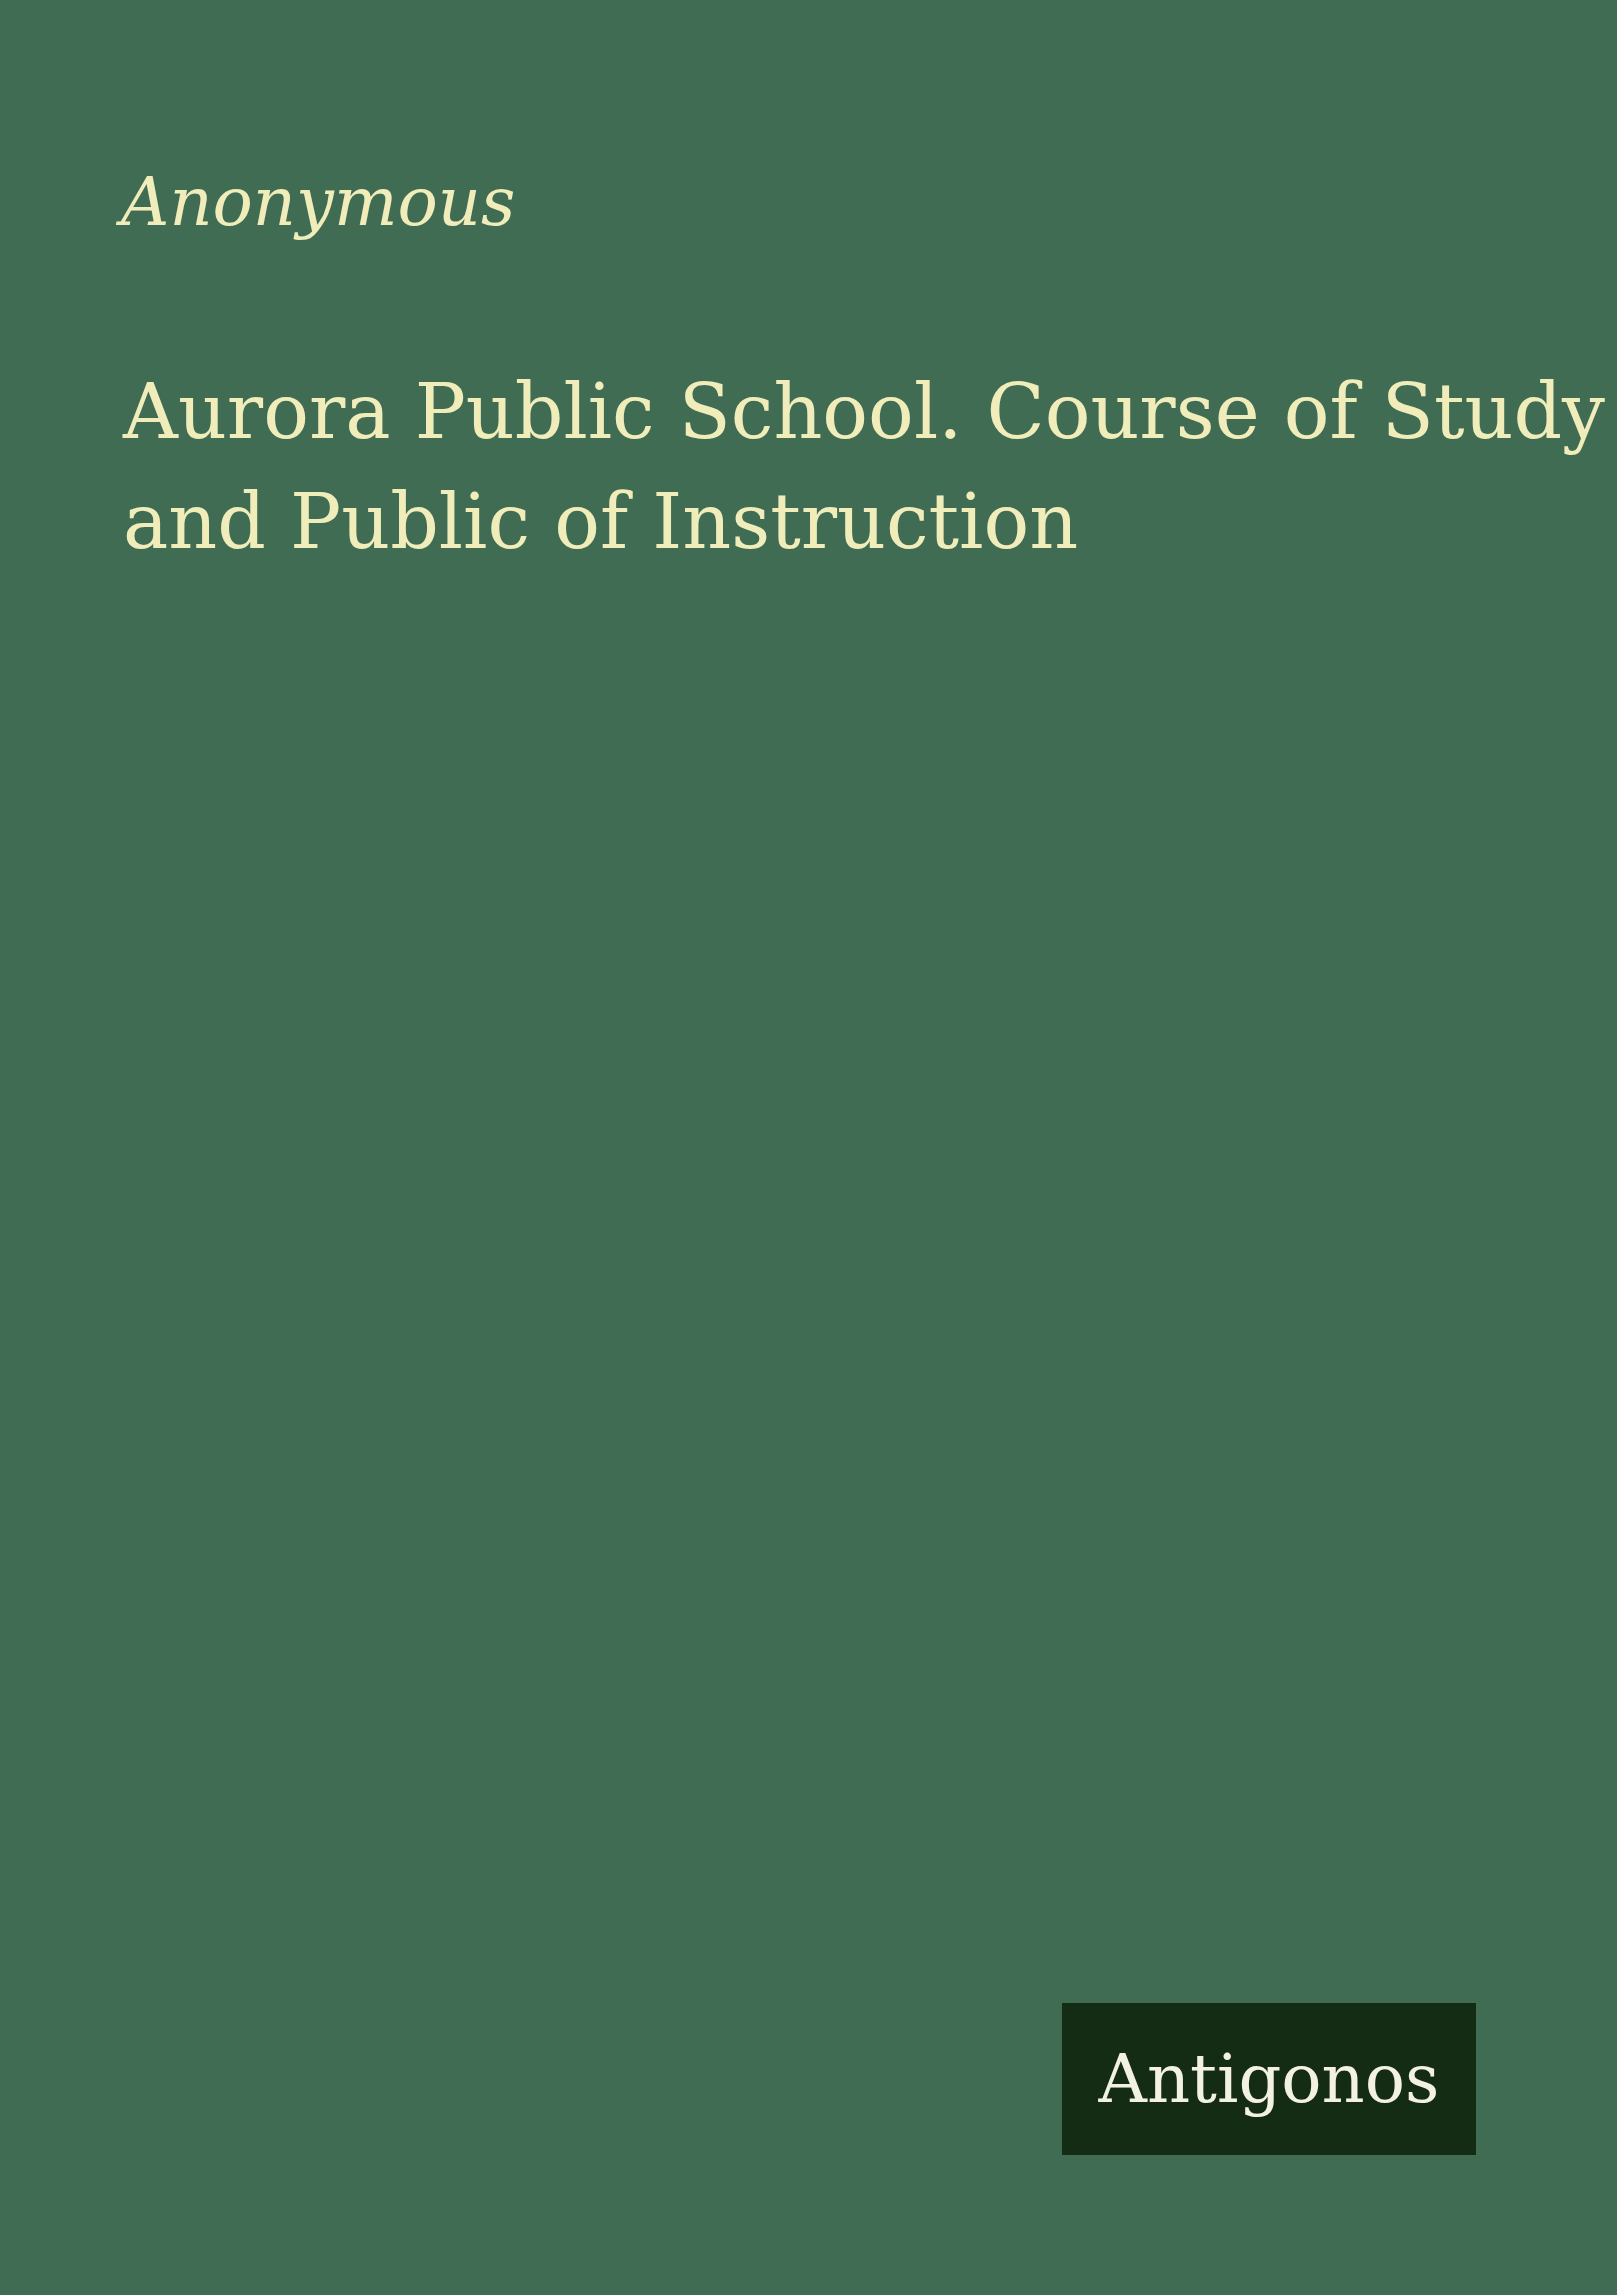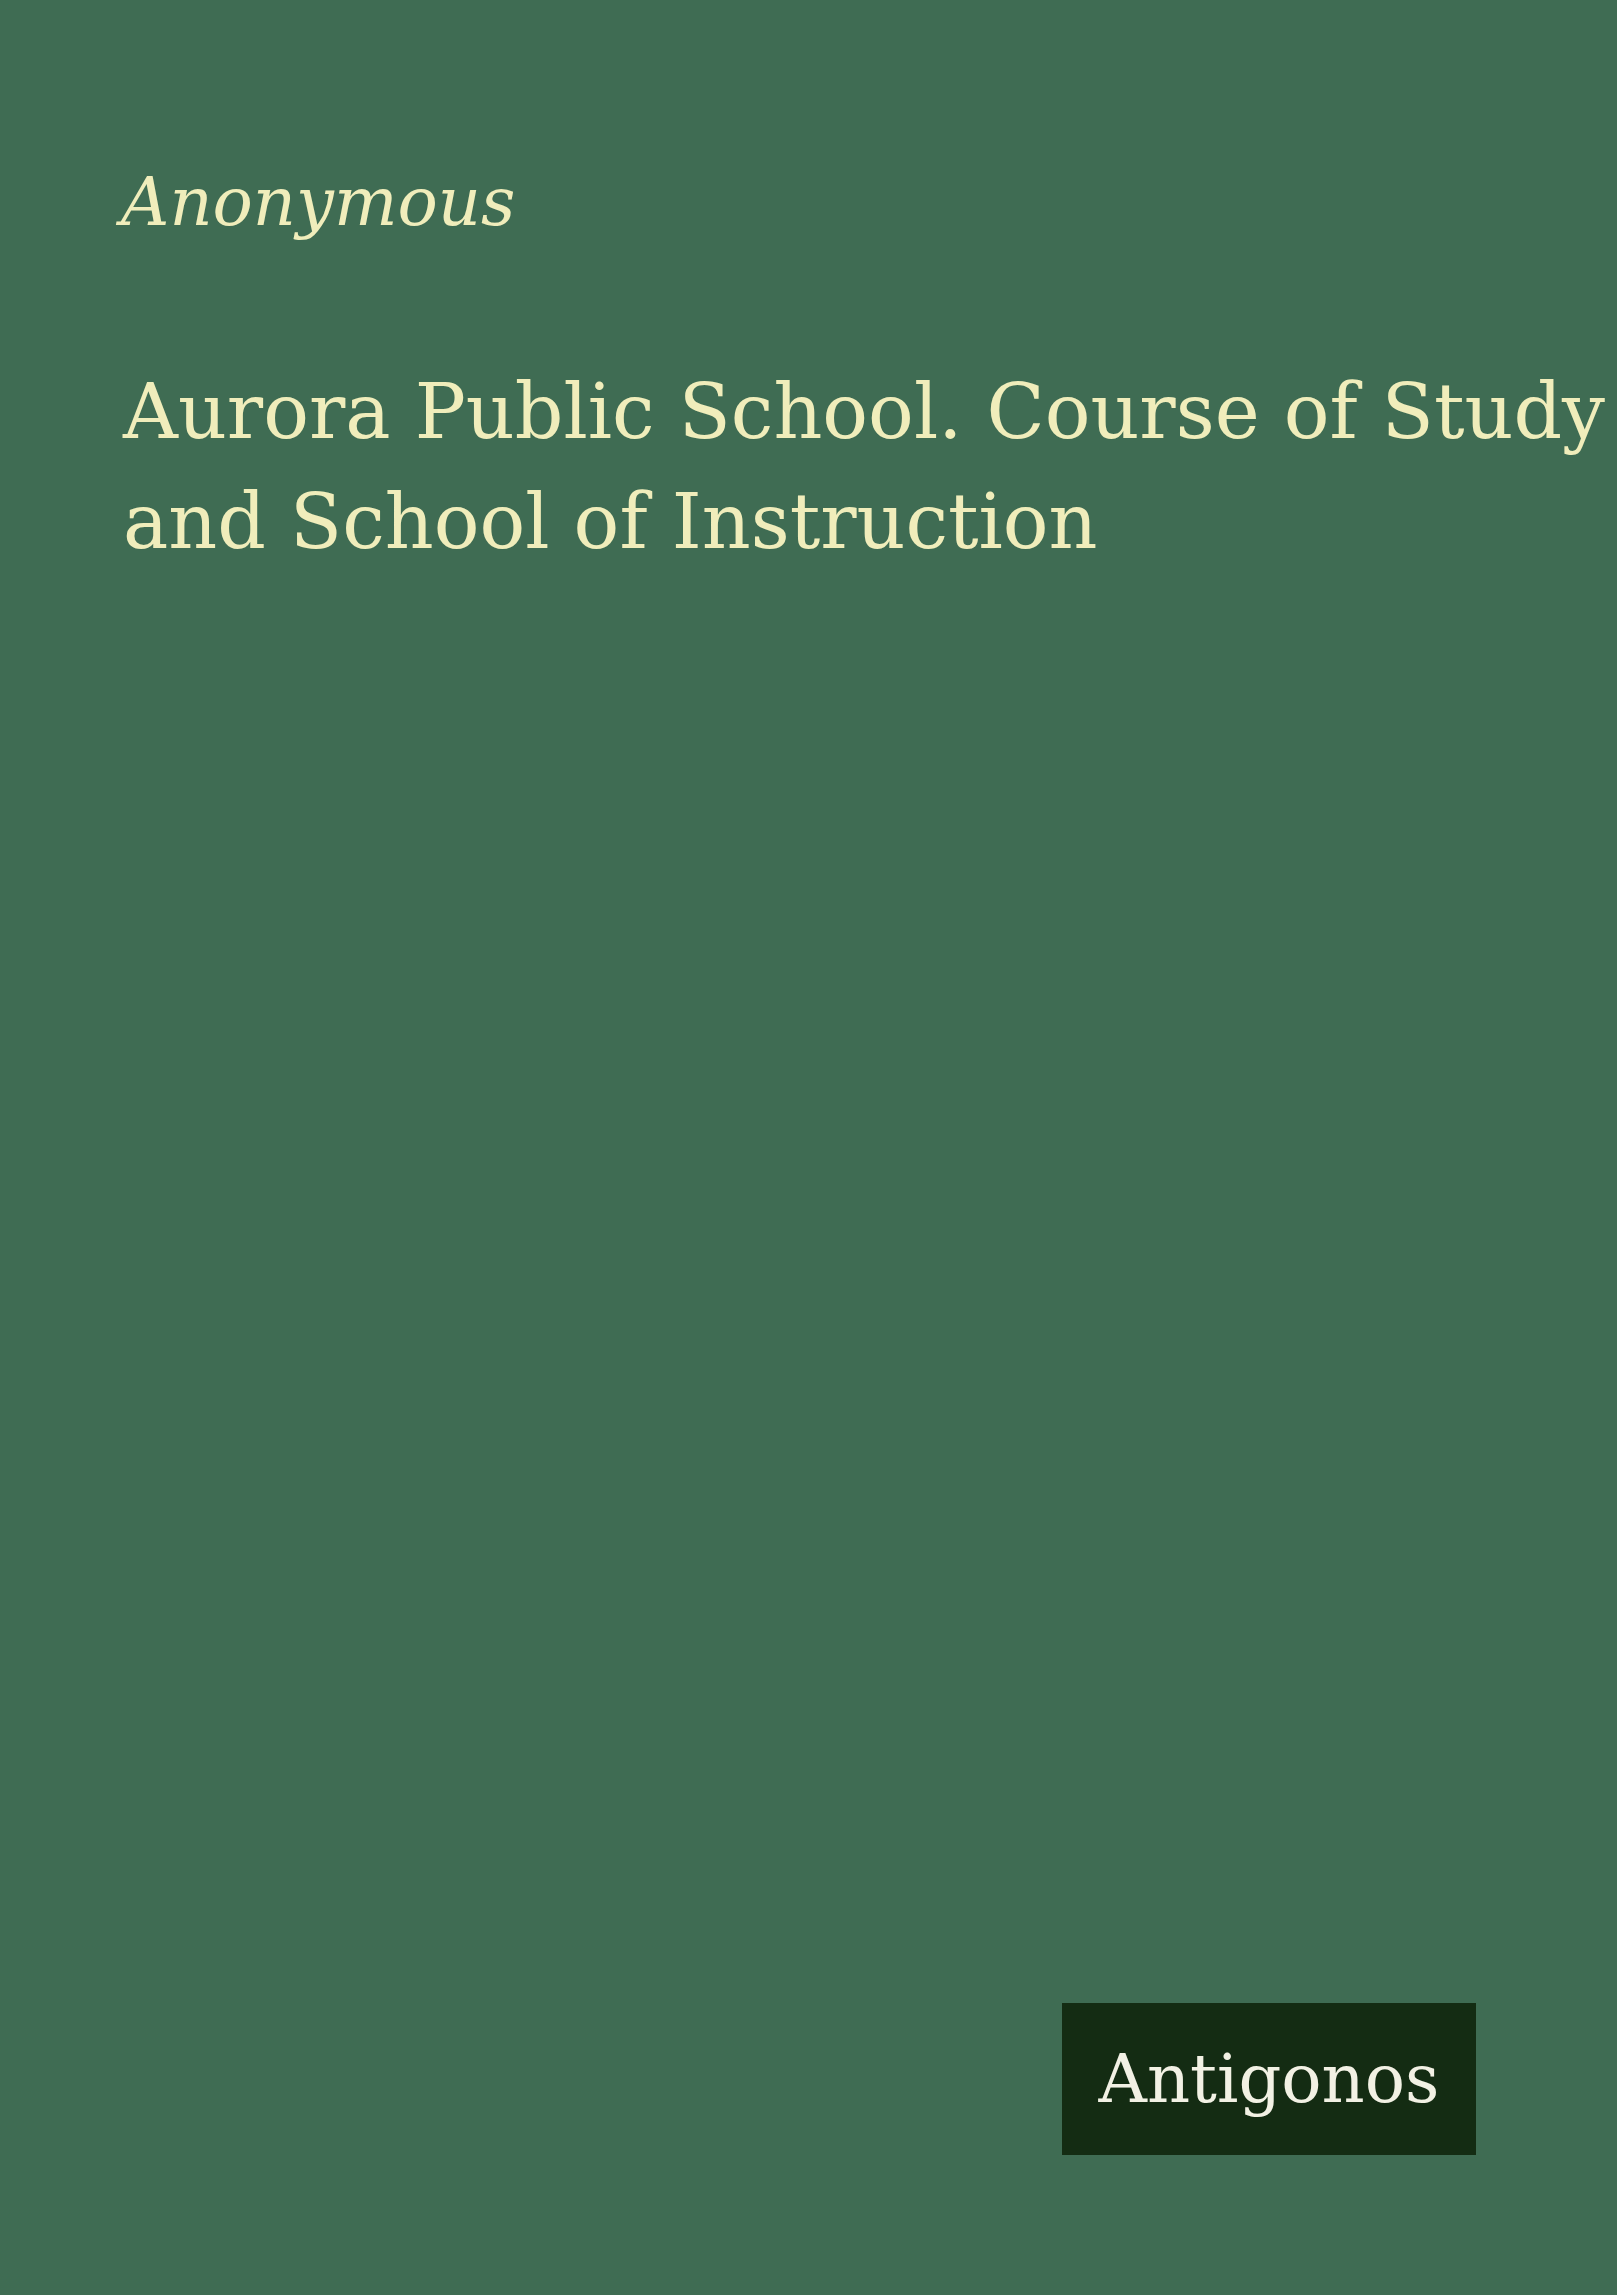--- a/index.html
+++ b/index.html
@@ -56,21 +56,21 @@
 </style>
 </head>
 <body>
 
 <div class="cover">
 
   <div class="author">Anonymous</div>
 
   <div class="title">
     <span class="line">Aurora Public School. Course of Study</span>
-    <span class="line">and School of Instruction</span>
+    <span class="line">and Public of Instruction</span>
   </div>
 
   <div class="publisher-box">
     <span class="publisher-name">Antigonos</span>
   </div>
 
 </div>
 
 
 </body></html>

